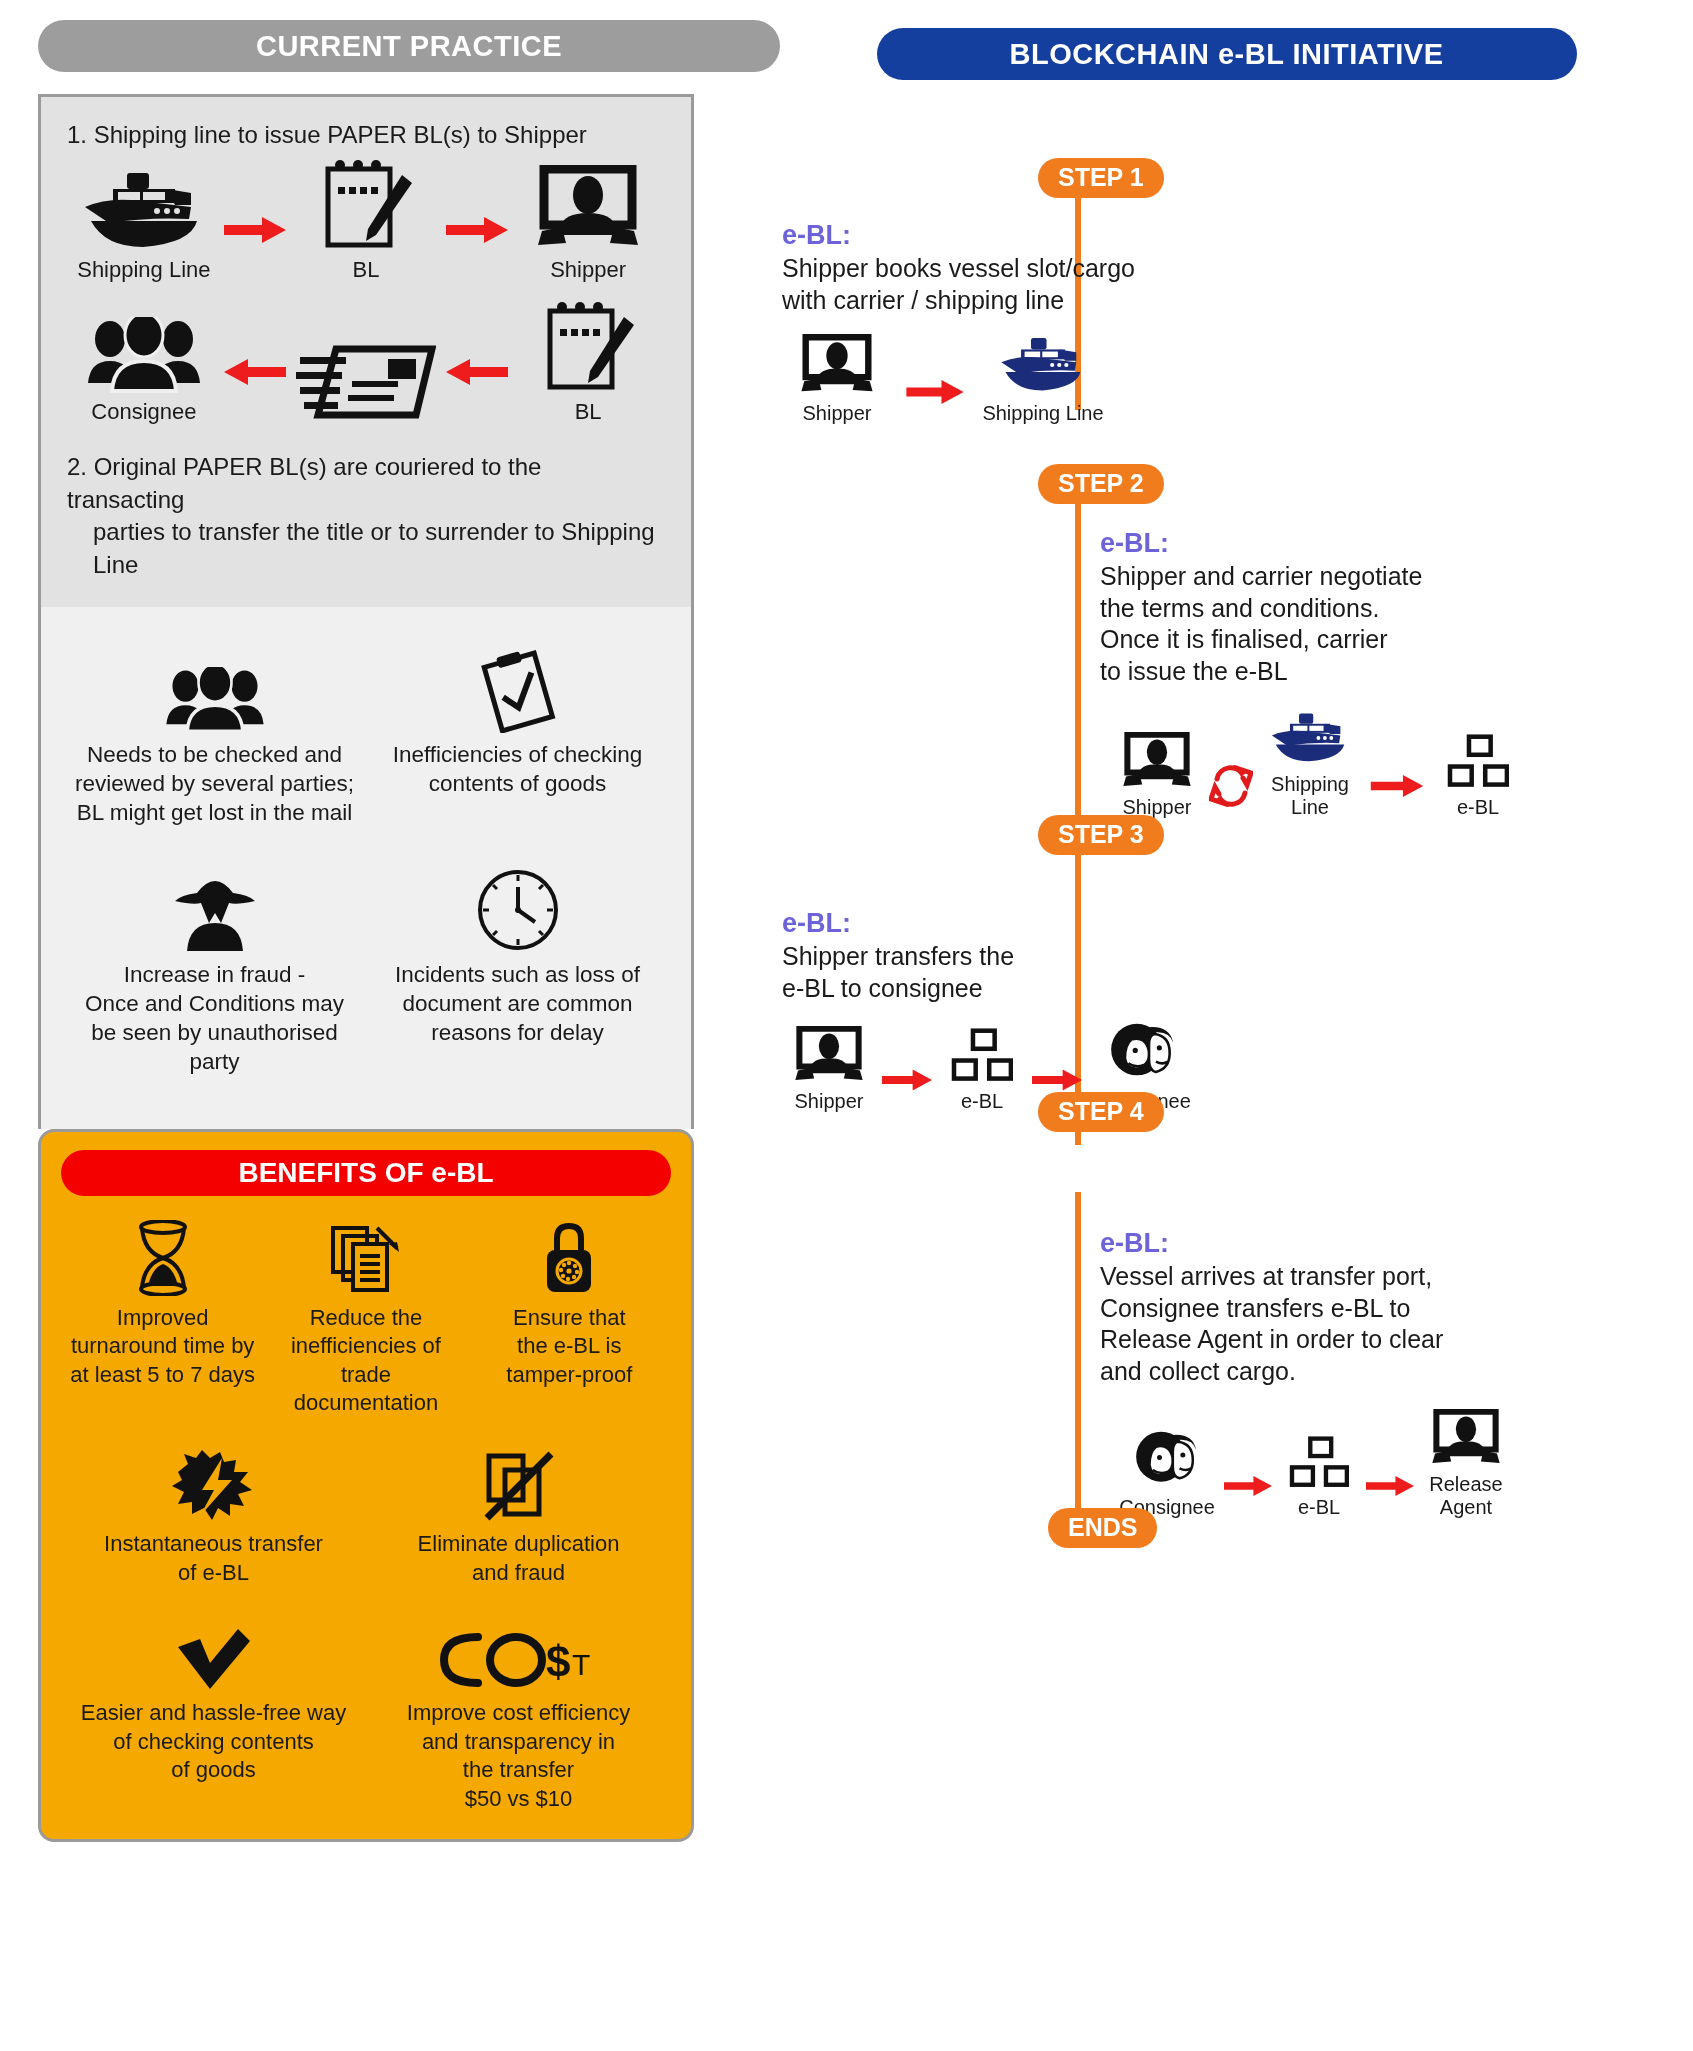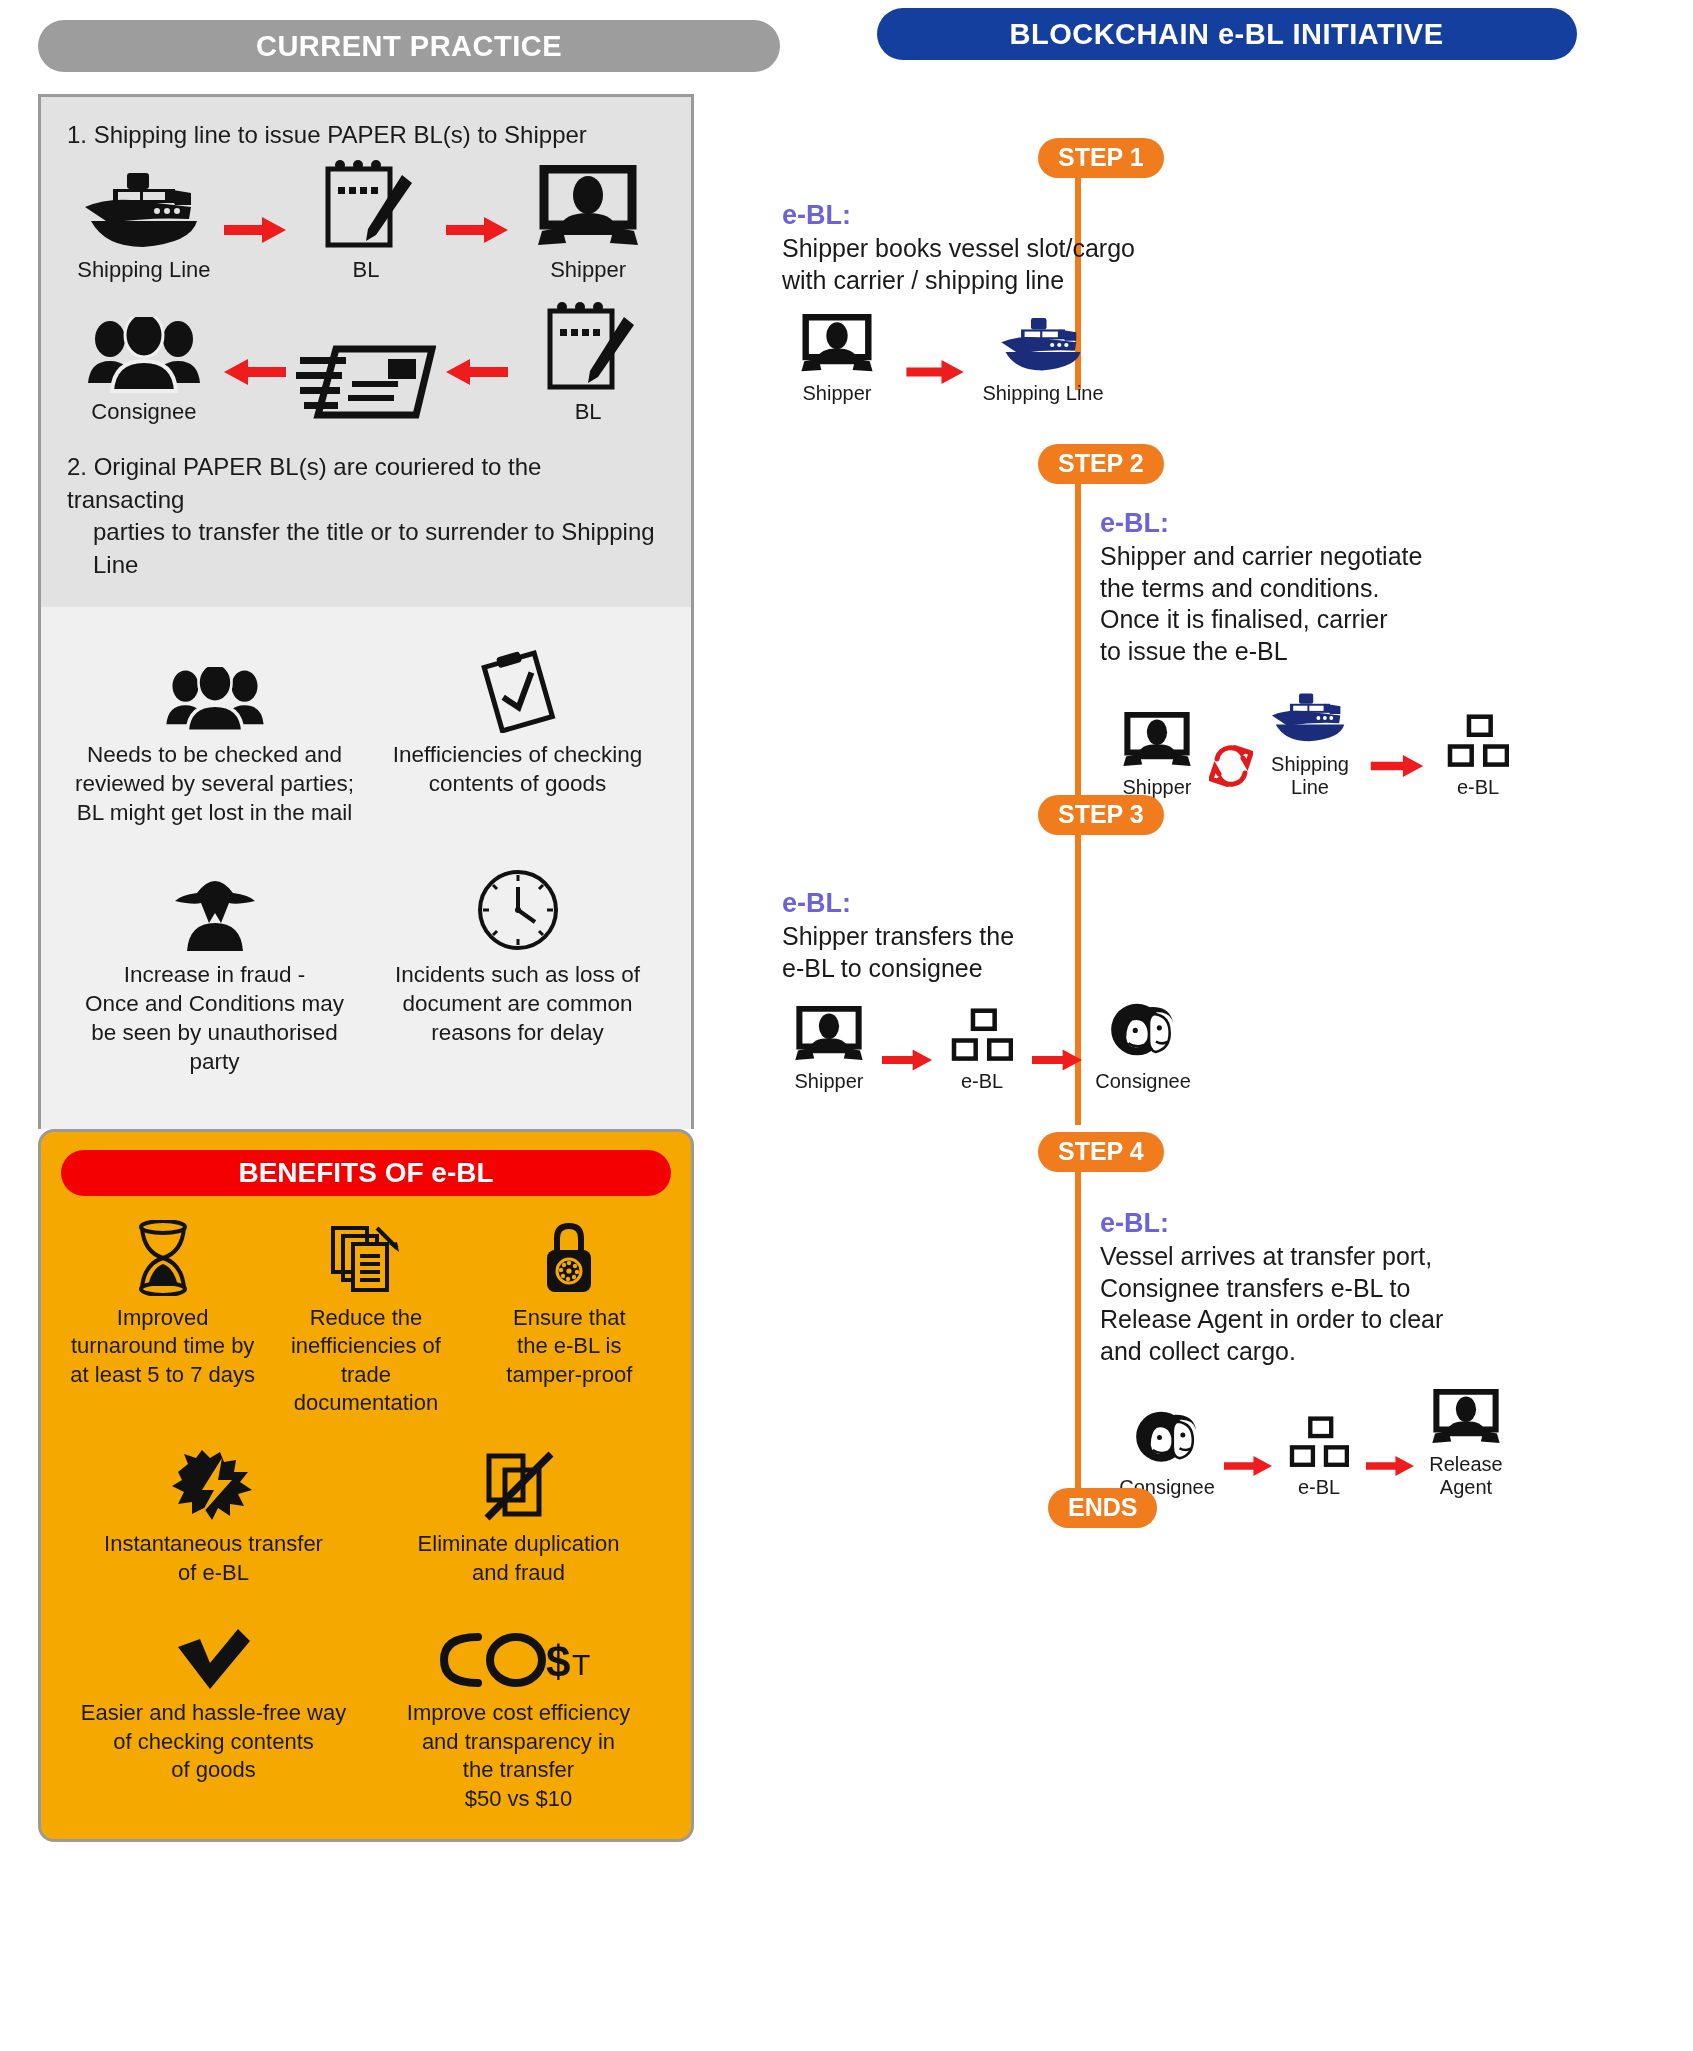--- a/index.html
+++ b/index.html
@@ -8,21 +8,21 @@
     background:#ffffff;
     font-family:"Liberation Sans", sans-serif;
     color:#1a1a1a;
     overflow:hidden;
     position:relative;
   }
   .page{position:relative;width:1693px;height:2051px;display:flex;}
 
   
   .left-col{width:820px;padding:20px 0 0 38px;box-sizing:border-box;}
-  .right-col{width:873px;position:relative;padding-top:8px;box-sizing:border-box;}
+  .right-col{width:873px;position:relative;padding-top:28px;box-sizing:border-box;}
 
   .pill{
     border-radius:40px;
     text-align:center;
     color:#ffffff;
     font-weight:bold;
     letter-spacing:.5px;
   }
   .hdr-current{
     background:#9d9d9d;
@@ -619,21 +619,21 @@
                 <circle cx="62" cy="30" r="3" fill="#111"></circle>
                 <path d="M58 46 Q66 50 72 46" fill="none" stroke="#111" stroke-width="3"></path>
                 <path d="M50 6 Q74 4 78 24 Q74 10 56 12 Z" fill="#111"></path>
               </svg>
             </div>
             <div class="cap">Consignee</div>
           </div>
         </div>
       </div>
 
-      <div class="tl-badge" style="left:218px;top:1072px;text-align:right;">STEP 4</div>
+      <div class="tl-badge" style="left:218px;top:1012px;text-align:right;">STEP 4</div>
       <div class="tl-bar" style="left:255px;top:1112px;height:330px;"></div>
 
       <div class="tl-block" style="left:280px;top:1148px;width:480px;">
         <div class="tl-ebl">e-BL:</div>
         <div class="tl-desc">
           <div>Vessel arrives at transfer port,</div>
           <div>Consignee transfers e-BL to</div>
           <div>Release Agent in order to clear</div>
           <div>and collect cargo.</div>
         </div>

